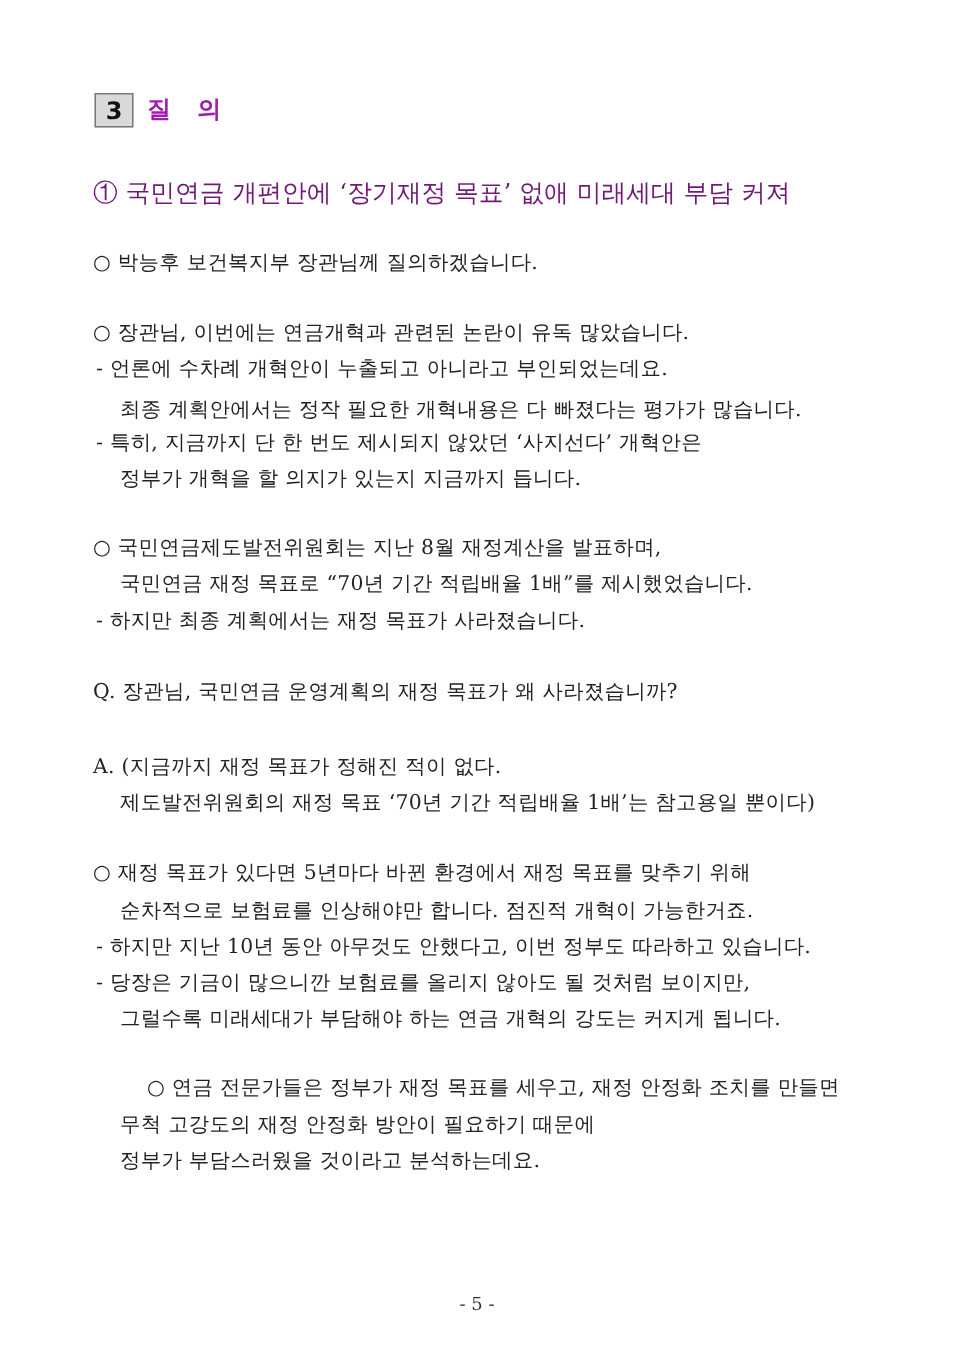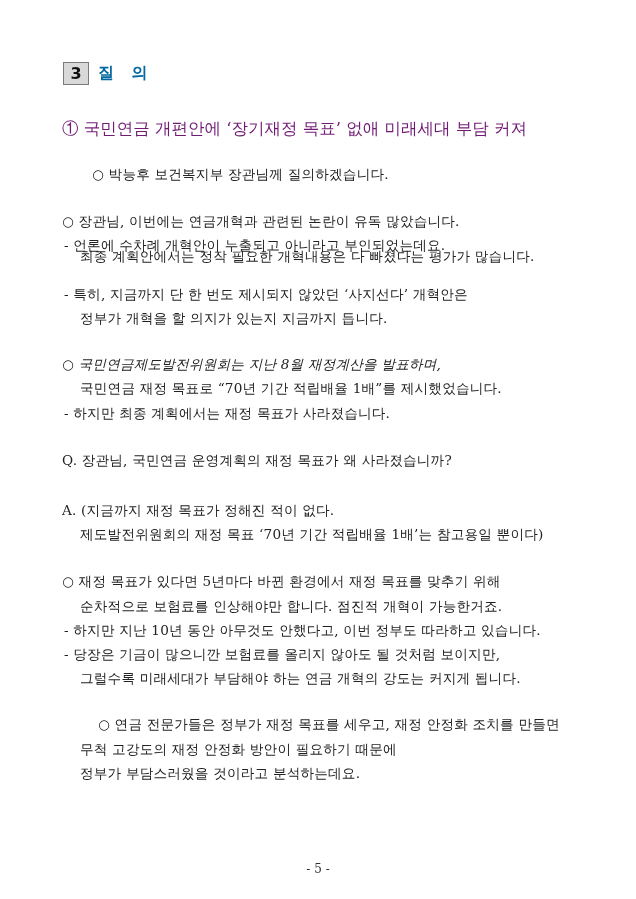--- a/index.html
+++ b/index.html
@@ -39,21 +39,21 @@
       font-weight: bold;
       font-size: 16px;
       color: #111;
     }
     .section-title {
       margin-left: 9px;
       font-family: "DejaVu Sans", "Liberation Sans", sans-serif;
       font-weight: bold;
       font-size: 16px;
       letter-spacing: 6px;
-      color: #0369a1;
+      color: #a21caf;
     }
     .heading {
       position: absolute;
       left: 62px;
       top: 118px;
       font-size: 16.5px;
       white-space: nowrap;
       color: #701a75;
     }
     .line {
@@ -82,29 +82,29 @@
 
 <div class="page">
 
   <div class="section-head">
     <span class="section-num">3</span>
     <span class="section-title">질 의</span>
   </div>
 
   <div class="heading">① 국민연금 개편안에 ‘장기재정 목표’ 없애 미래세대 부담 커져</div>
 
-  <div class="line l-bullet" style="top:166px;margin-left:30px;">○ 박능후 보건복지부 장관님께 질의하겠습니다.</div>
+  <div class="line l-bullet" style="top:166px;">○ 박능후 보건복지부 장관님께 질의하겠습니다.</div>
 
   <div class="line l-dash" style="top:237px;">- 언론에 수차례 개혁안이 누출되고 아니라고 부인되었는데요.</div>
   <div class="line l-bullet" style="top:213px;">○ 장관님, 이번에는 연금개혁과 관련된 논란이 유독 많았습니다.</div>
-  <div class="line l-indent" style="top:248px;">최종 계획안에서는 정작 필요한 개혁내용은 다 빠졌다는 평가가 많습니다.</div>
+  <div class="line l-indent" style="top:264px;">최종 계획안에서는 정작 필요한 개혁내용은 다 빠졌다는 평가가 많습니다.</div>
   <div class="line l-dash" style="top:286px;">- 특히, 지금까지 단 한 번도 제시되지 않았던 ‘사지선다’ 개혁안은</div>
   <div class="line l-indent" style="top:310px;">정부가 개혁을 할 의지가 있는지 지금까지 듭니다.</div>
 
-  <div class="line l-bullet" style="top:356px;font-style:italic;">○ 국민연금제도발전위원회는 지난 8월 재정계산을 발표하며,</div>
+  <div class="line l-bullet" style="top:356px;">○ 국민연금제도발전위원회는 지난 8월 재정계산을 발표하며,</div>
   <div class="line l-indent" style="top:380px;">국민연금 재정 목표로 “70년 기간 적립배율 1배”를 제시했었습니다.</div>
   <div class="line l-dash" style="top:405px;">- 하지만 최종 계획에서는 재정 목표가 사라졌습니다.</div>
 
   <div class="line l-qa" style="top:452px;">Q. 장관님, 국민연금 운영계획의 재정 목표가 왜 사라졌습니까?</div>
 
   <div class="line l-qa" style="top:502px;">A. (지금까지 재정 목표가 정해진 적이 없다.</div>
   <div class="line l-indent" style="top:526px;">제도발전위원회의 재정 목표 ‘70년 기간 적립배율 1배’는 참고용일 뿐이다)</div>
 
   <div class="line l-bullet" style="top:573px;">○ 재정 목표가 있다면 5년마다 바뀐 환경에서 재정 목표를 맞추기 위해</div>
   <div class="line l-indent" style="top:598px;">순차적으로 보험료를 인상해야만 합니다. 점진적 개혁이 가능한거죠.</div>

